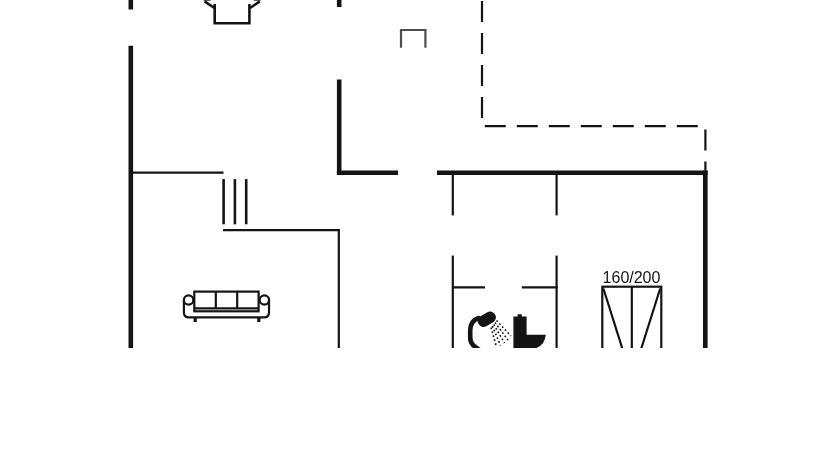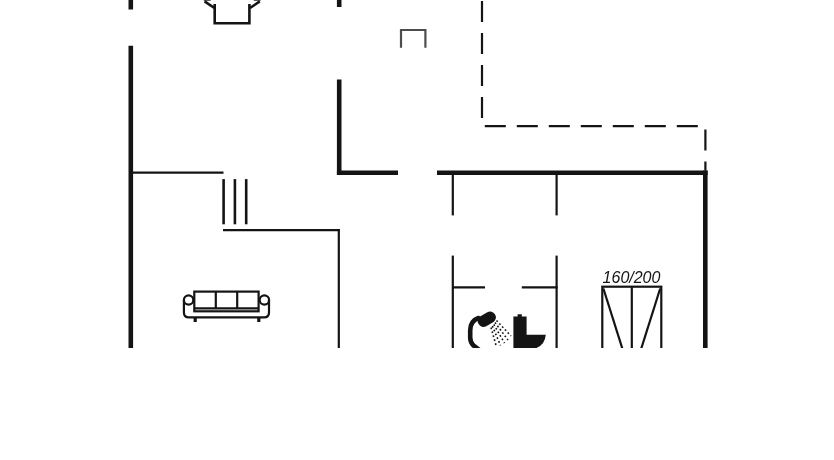--- a/index.html
+++ b/index.html
@@ -1,16 +1,16 @@
 <!DOCTYPE html>
 <html><head>
 <meta charset="utf-8">
 <style>
   html,body{margin:0;padding:0;background:#ffffff;}
-  .wrap{width:834px;height:348px;overflow:hidden;background:#fff;font-style:italic;}
+  .wrap{width:834px;height:348px;overflow:hidden;background:#fff;}
   text{font-family:"Liberation Sans", sans-serif;}
 </style>
 </head>
 <body>
 <div class="wrap">
 <svg width="834" height="460" viewBox="0 0 834 460" xmlns="http://www.w3.org/2000/svg">
   <rect x="0" y="0" width="834" height="460" fill="#ffffff"></rect>
 
   <line x1="130.8" y1="0" x2="130.8" y2="9.5" stroke="#141414" stroke-width="4.6"></line>
 

